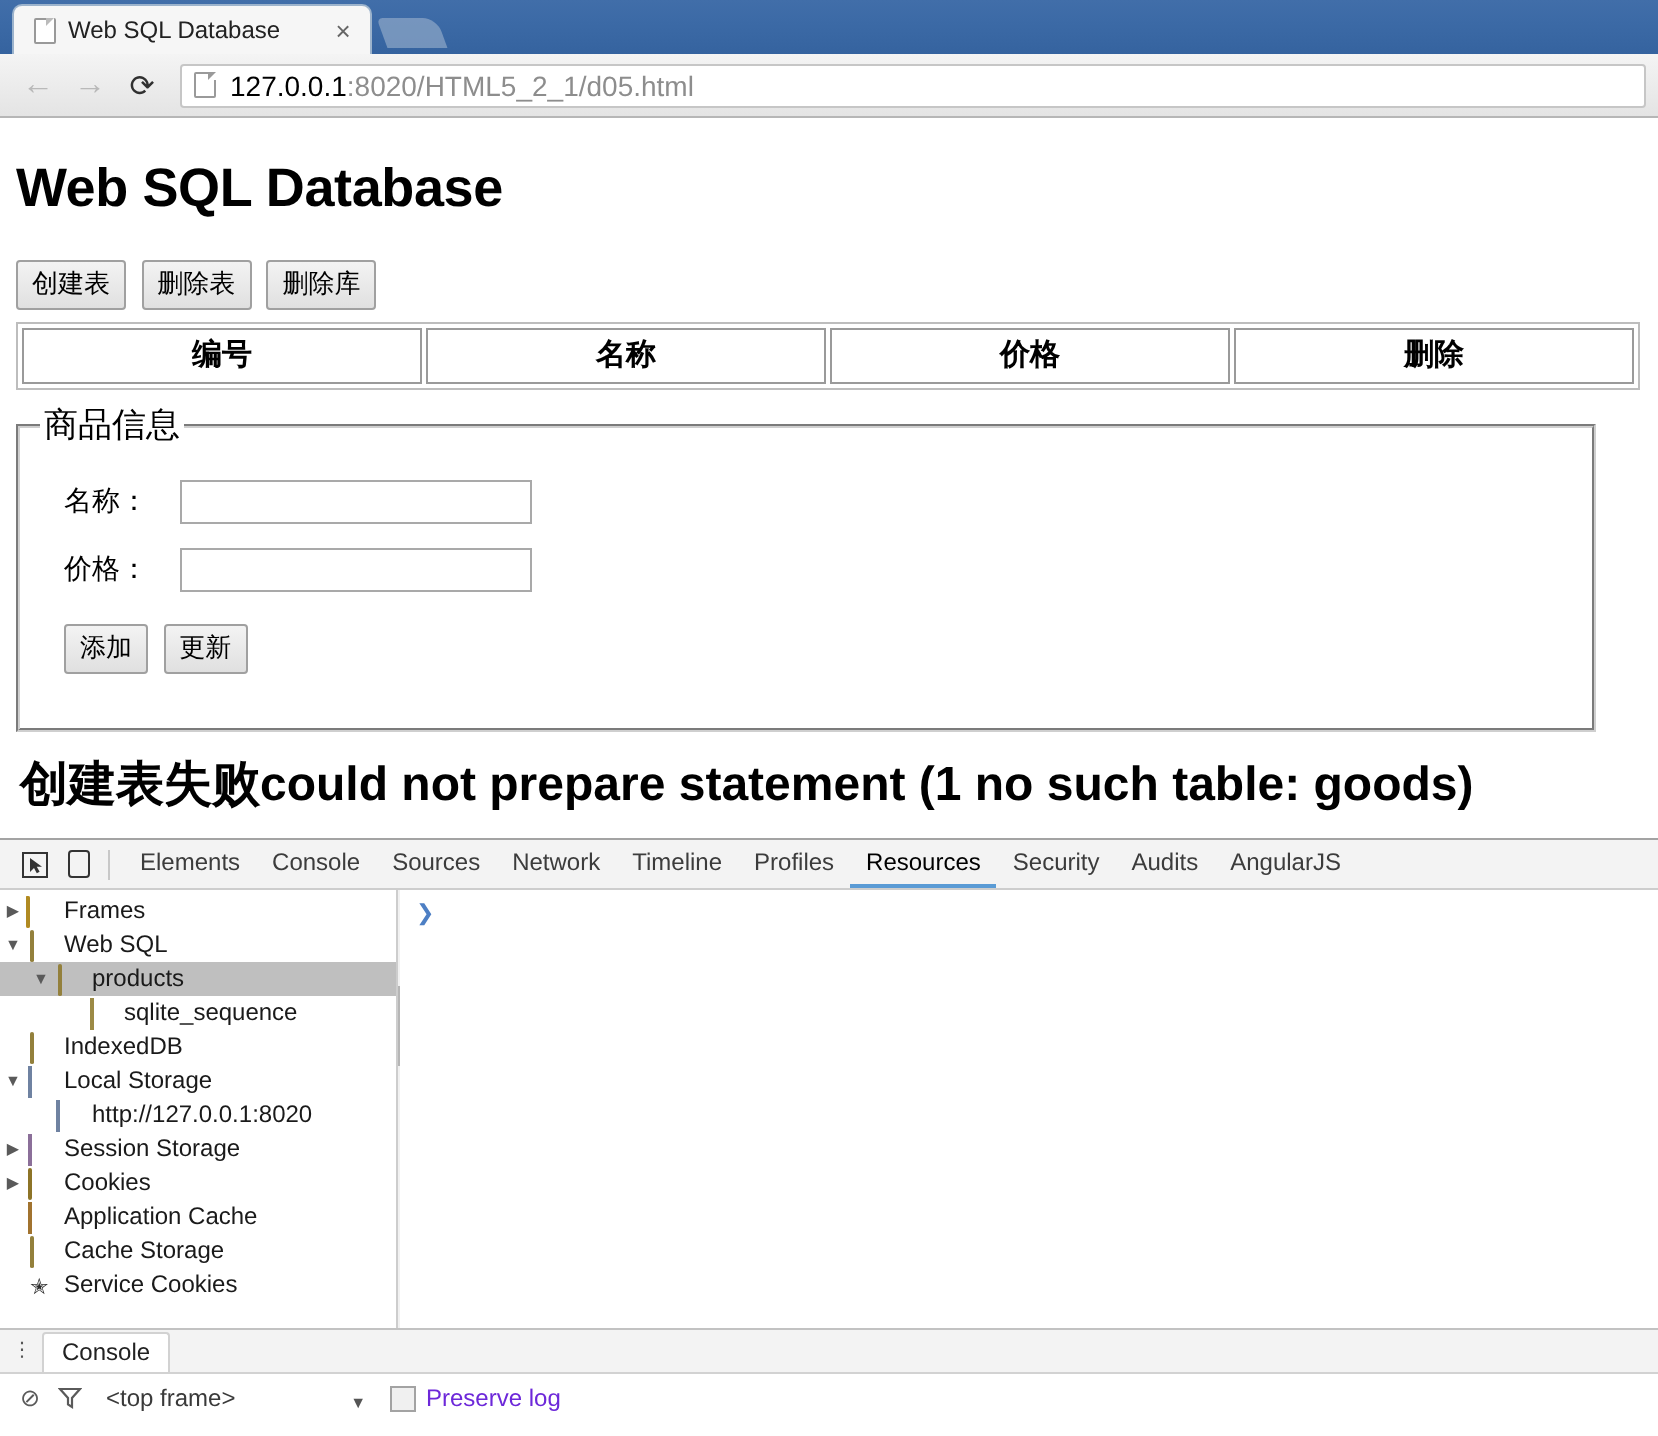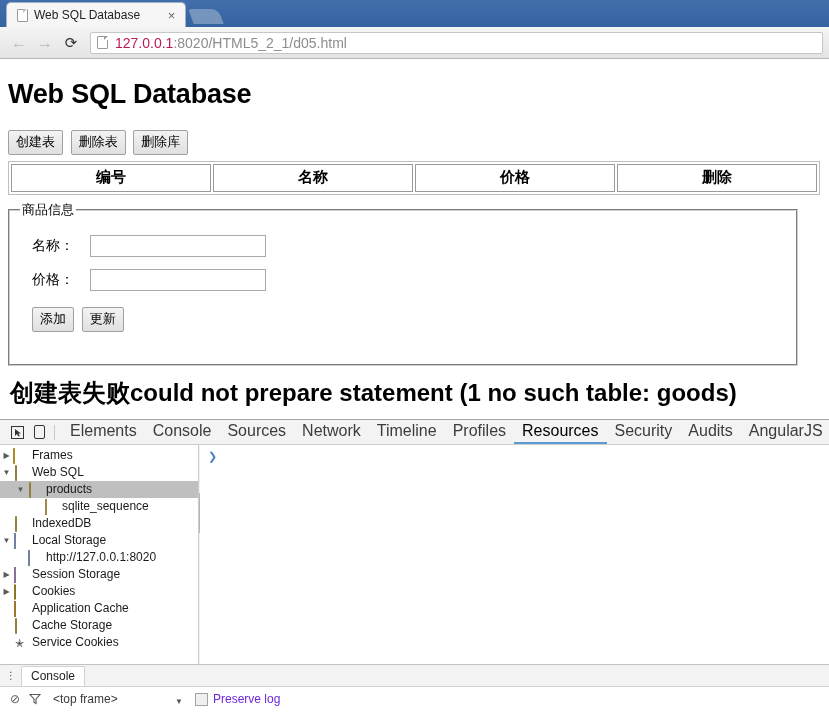--- a/index.html
+++ b/index.html
@@ -133,21 +133,21 @@
     border-radius: 1px;
   }
   .omnibox .pageicon::after {
     content: "";
     position: absolute;
     right: 0; top: 0;
     border-width: 0 0 4px 4px;
     border-style: solid;
     border-color: transparent transparent #fff #9a9a9a;
   }
-  .url-host { color: #be185d; }
+  .url-host { color: #000000; }
   .url-rest { color: #8d8d8d; }
 
   
   .page {
     padding: 8px;
     background: #fff;
     box-sizing: border-box;
     height: 360px;
   }
   h1.page-title {
@@ -185,21 +185,21 @@
   }
   fieldset.info {
     margin: 6px 0 0 0;
     border: 2px groove #cfcfcf;
     padding: 4px 10px 12px 10px;
     width: 790px;
     box-sizing: border-box;
     height: 165px;
   }
   fieldset.info legend {
-    font-size: 13px;
+    font-size: 17px;
     padding: 0 2px;
   }
   .field-row {
     display: flex;
     align-items: center;
     margin: 12px 0 0 12px;
   }
   .field-label {
     font-size: 14px;
     width: 58px;
@@ -250,21 +250,21 @@
     background: #c8c8c8;
     margin: 0 7px 0 4px;
     flex: none;
   }
   .dt-tabs { display: flex; align-items: center; height: 100%; }
   .dt-tab {
     padding: 0 8px;
     height: 100%;
     display: flex;
     align-items: center;
-    font-size: 16px;
+    font-size: 12px;
     color: #3c3c3c;
     border-bottom: 2px solid transparent;
     box-sizing: border-box;
   }
   .dt-tab.active {
     border-bottom-color: #5a9bd5;
     color: #000;
   }
 
   .dt-body {

